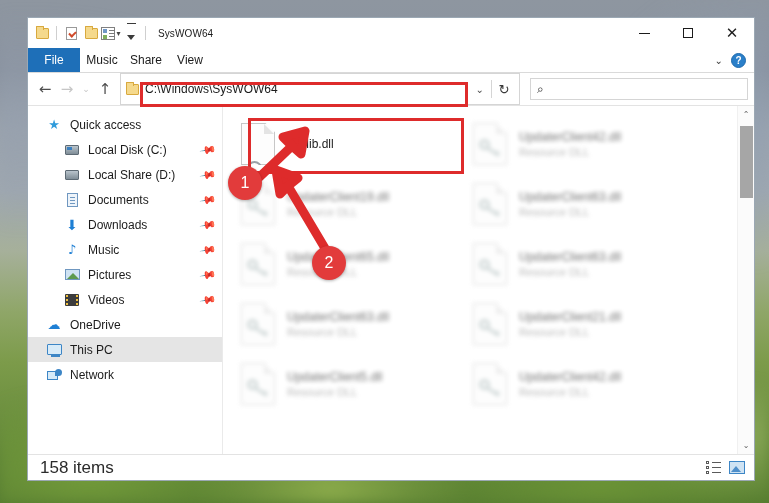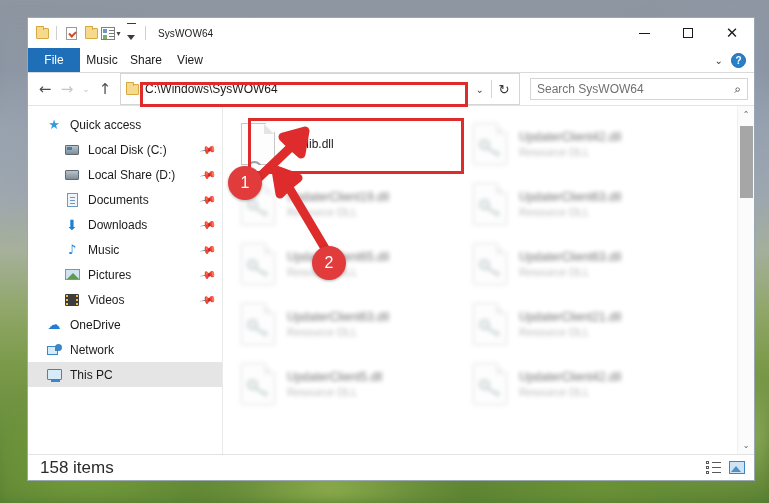--- a/index.html
+++ b/index.html
@@ -424,21 +424,20 @@
     <div class="navbtn small disabled">⌄</div>
     <div class="navbtn">↑</div>
     <div class="addrbox">
       <span class="addr-folder folder-glyph"></span>
       <span class="addr-text">C:\Windows\SysWOW64</span>
       <span class="addr-caret">⌄</span>
       <span class="addr-divider"></span>
       <span class="refresh">↻</span>
     </div>
     <div class="searchbox">
-      <span class="search-ph">Search SysWOW64</span>
       <span class="search-icon">⌕</span>
     </div>
   </div>
 
   <div class="body">
 
     <div class="sidebar">
       <div class="nav-item">
         <span class="nav-ico">
             <span class="ic-star">★</span>
@@ -493,31 +492,31 @@
           </span>
         <span>Videos</span>
         <span class="pin">📌</span>
       </div>
       <div class="nav-item">
         <span class="nav-ico">
             <span class="ic-cloud">☁</span>
           </span>
         <span>OneDrive</span>
       </div>
+      <div class="nav-item selected">
+        <span class="nav-ico">
+            <span class="ic-pc"></span>
+          </span>
+        <span>This PC</span>
+      </div>
       <div class="nav-item">
         <span class="nav-ico">
             <span class="ic-net"></span>
           </span>
         <span>Network</span>
-      </div>
-      <div class="nav-item selected">
-        <span class="nav-ico">
-            <span class="ic-pc"></span>
-          </span>
-        <span>This PC</span>
       </div>
     </div>
 
     <div class="filepane">
       <div class="tile-grid">
 
         <div class="tile">
           <div class="tile-ico">
             <span class="fold"></span>
             <span class="gearset">

